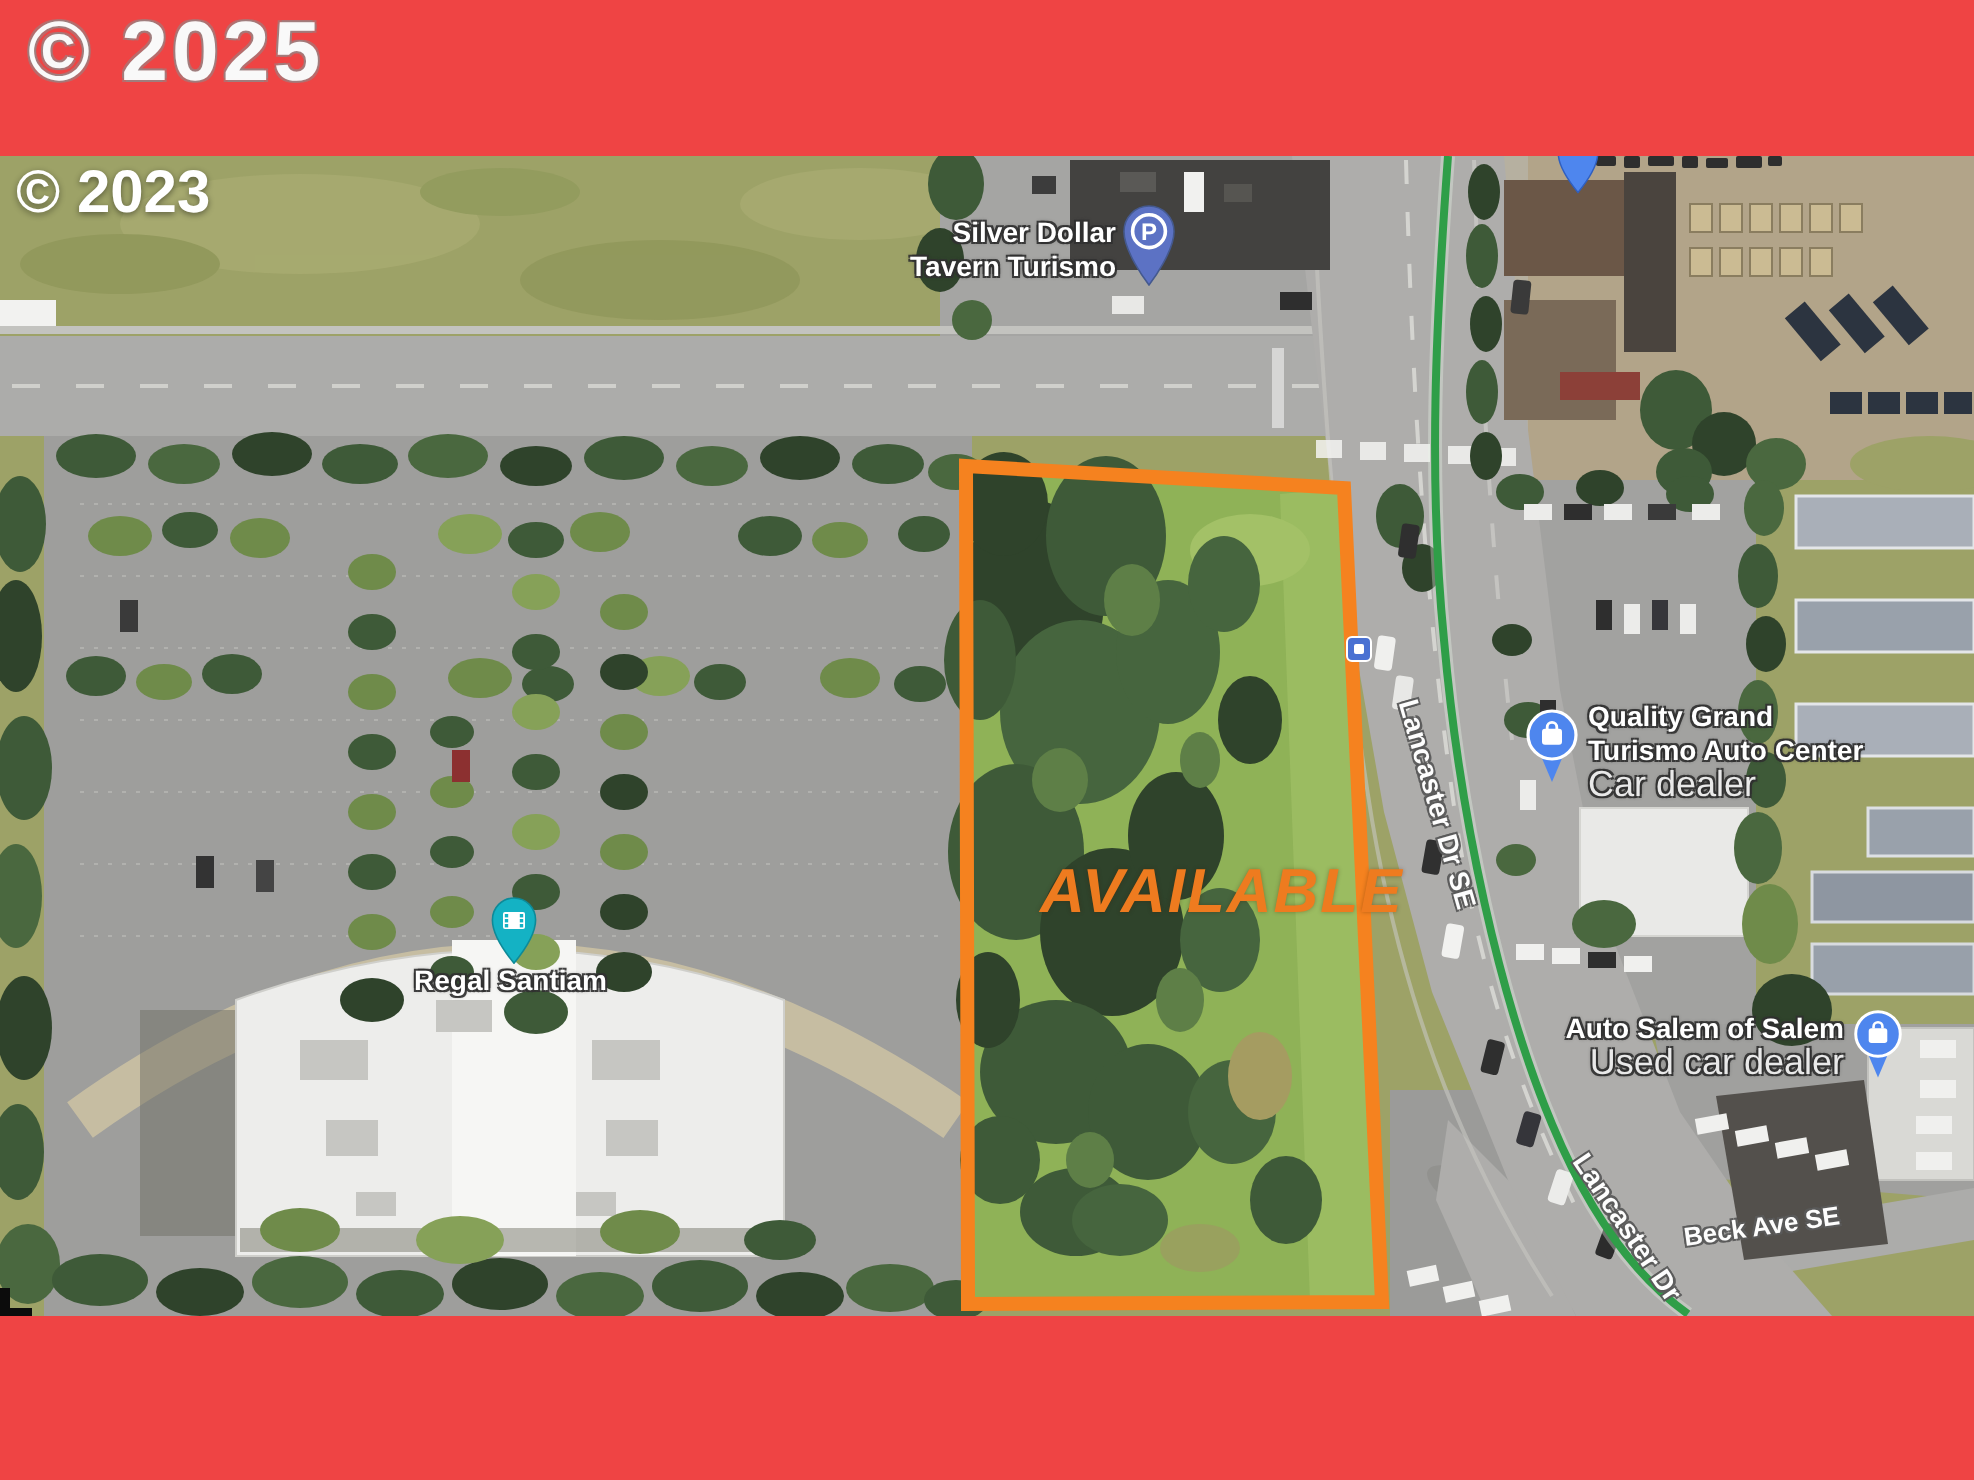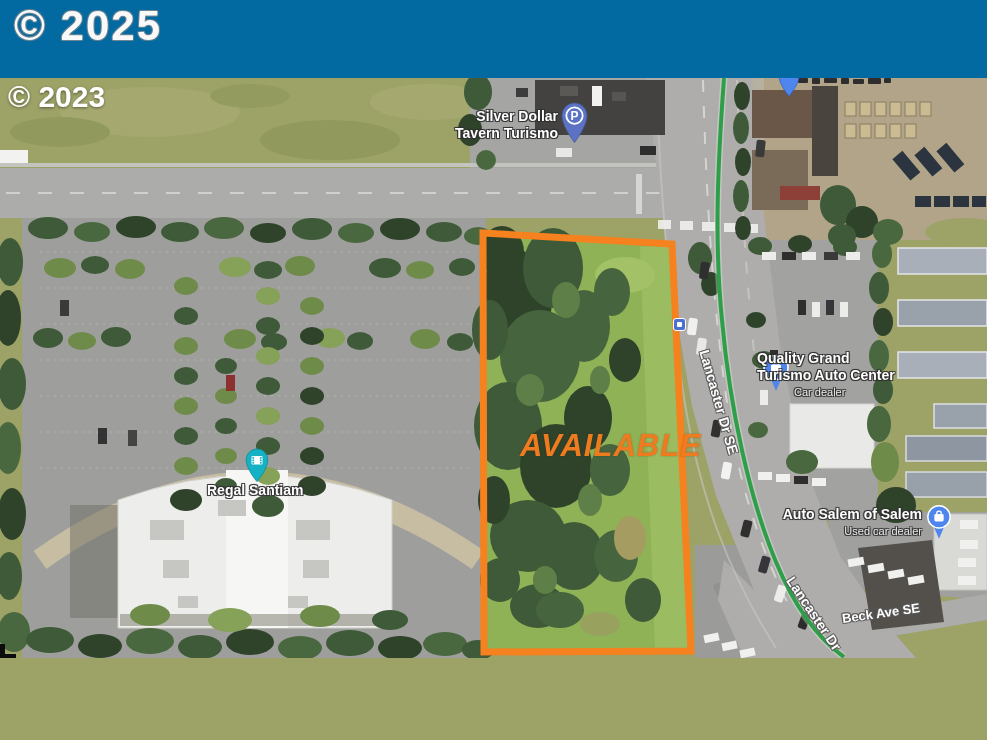--- a/index.html
+++ b/index.html
@@ -1,30 +1,30 @@
 <!DOCTYPE html>
 <html><head>
 <meta charset="utf-8">
 <style>
   html,body{margin:0;padding:0;background:#ffffff;}
-  .stage{position:relative;width:987px;height:740px;background:#0369a1;overflow:hidden;
+  .stage{position:relative;width:987px;height:740px;background:#ef4444;overflow:hidden;
          font-family:"Liberation Sans",sans-serif;}
   .wm-page{position:absolute;left:14px;top:2px;font-size:42px;font-weight:bold;
            color:rgba(255,255,255,.95);letter-spacing:2px;
            text-shadow:-1px -1px 0 rgba(140,140,140,.55),1px -1px 0 rgba(140,140,140,.55),
                        -1px 1px 0 rgba(140,140,140,.55),1px 1px 0 rgba(140,140,140,.55);}
-  .map{position:absolute;left:0;top:78px;width:987px;height:663px;overflow:hidden;background:#9DA267;}
+  .map{position:absolute;left:0;top:78px;width:987px;height:580px;overflow:hidden;background:#9DA267;}
   .map svg{position:absolute;left:0;top:0;}
   .wm-map{position:absolute;left:8px;top:2px;font-size:30px;font-weight:bold;color:#fff;
           text-shadow:0 1px 3px rgba(0,0,0,.45);}
   .maplabel{position:absolute;color:#fff;font-weight:700;font-size:14px;line-height:17px;
             white-space:nowrap;
             text-shadow:-1px -1px 0 rgba(48,48,48,.9),1px -1px 0 rgba(48,48,48,.9),
                         -1px 1px 0 rgba(48,48,48,.9),1px 1px 0 rgba(48,48,48,.9),0 0 2px rgba(48,48,48,.9);}
-  .maplabel .sub{font-weight:400;font-size:11px;color:#e9e9e9;margin-left:37px;}
+  .maplabel .sub{font-weight:400;font-size:18px;color:#e9e9e9;}
   .roadlabel{position:absolute;color:#fdfdfd;font-weight:700;font-size:14px;white-space:nowrap;
              transform-origin:0 50%;
              text-shadow:-1px -1px 0 rgba(90,90,90,.95),1px -1px 0 rgba(90,90,90,.95),
                          -1px 1px 0 rgba(90,90,90,.95),1px 1px 0 rgba(90,90,90,.95);}
   .available{position:absolute;left:492px;top:350px;width:178px;text-align:center;
              font-size:31px;font-style:italic;font-weight:700;letter-spacing:1px;
              color:#EE7B1F;text-shadow:0 0 2px rgba(60,30,0,.35);margin-left:28px;}
   .pin{position:absolute;}
   .transit-icon{position:absolute;left:673px;top:240px;width:13px;height:13px;border-radius:3px;
                 background:#4a71d2;border:1px solid #fff;box-sizing:border-box;}
@@ -416,21 +416,21 @@
     <div class="maplabel" style="left:207px;top:404px;width:140px;text-align:left;font-size:14px;">Regal Santiam</div>
 
     <div class="pin" style="left:762px;top:276px;">
       <svg width="28" height="40" viewBox="0 0 28 40">
         <path d="M14 37 L8.5 24 L19.5 24 Z" fill="#4E86EE"></path>
         <circle cx="14" cy="13.5" r="12" fill="#4E86EE" stroke="#FFFFFF" stroke-width="1.6"></circle>
         <path d="M11.6 10.6 v-1 a2.4 2.4 0 0 1 4.8 0 v1" stroke="#FFFFFF" stroke-width="1.4" fill="none"></path>
         <rect x="9" y="10.4" width="10" height="8" rx="1.5" fill="#FFFFFF"></rect>
       </svg>
     </div>
-    <div class="maplabel" style="left:757px;top:272px;font-size:14px;">
+    <div class="maplabel" style="left:794px;top:272px;font-size:14px;">
       <div>Quality Grand</div>
       <div>Turismo Auto Center</div>
       <div class="sub">Car dealer</div>
     </div>
 
     <div class="maplabel txt-r" style="left:760px;top:428px;width:162px;font-size:14px;">
       <div>Auto Salem of Salem</div>
       <div class="sub">Used car dealer</div>
     </div>
     <div class="pin" style="left:926px;top:426px;">

